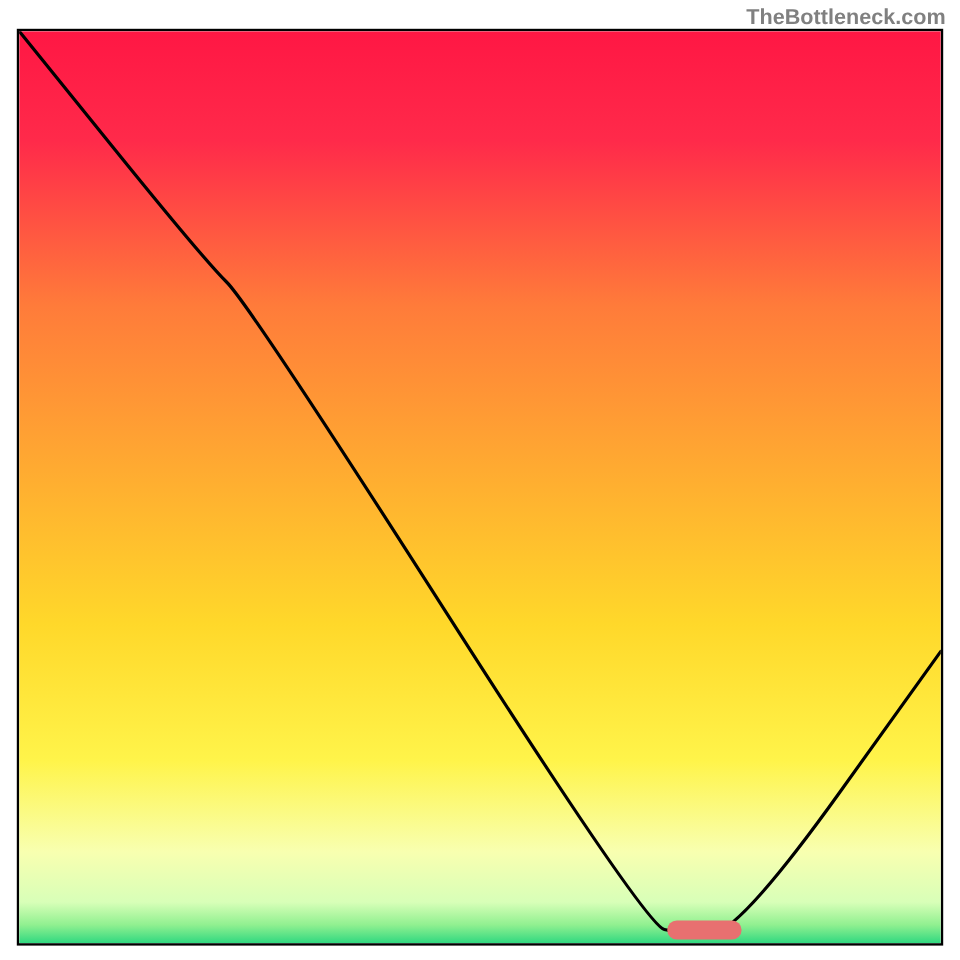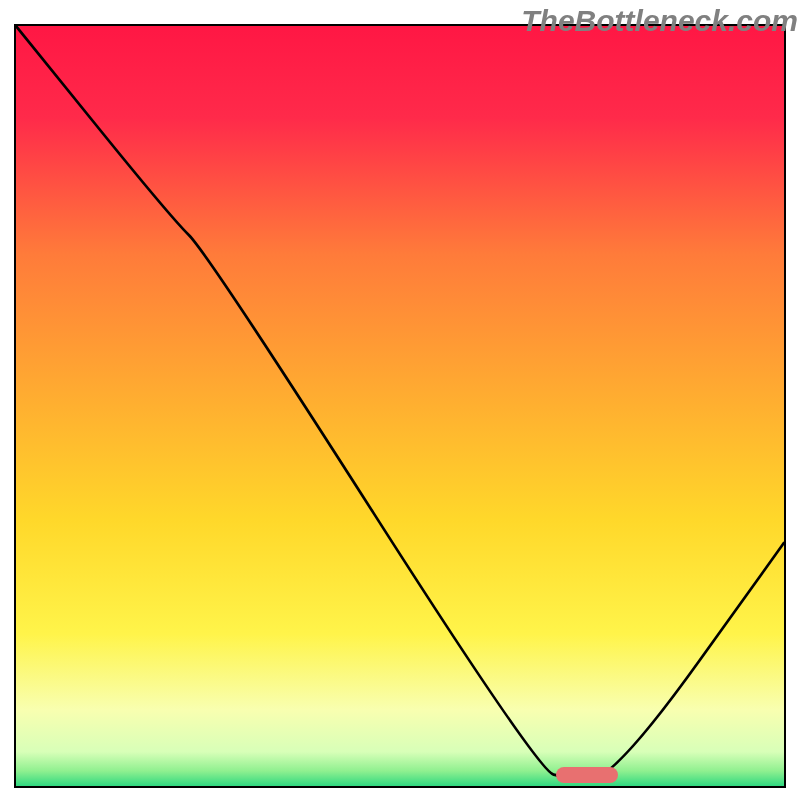--- a/index.html
+++ b/index.html
@@ -1,17 +1,17 @@
 <!DOCTYPE html>
 <html><head>
 <meta charset="utf-8">
 <style>
   * { margin: 0; padding: 0; box-sizing: border-box; }
   body { width: 800px; height: 800px; background: #fff; position: relative; font-family: Arial, sans-serif; }
-  .watermark { position: absolute; top: 4px; right: 2px; font-size: 30px; font-weight: bold; color: #808080; z-index: 10; font-style: italic; }
+  .watermark { position: absolute; top: 4px; right: 12px; font-size: 18px; font-weight: bold; color: #808080; z-index: 10; }
   .chart-container { position: absolute; top: 24px; left: 14px; width: 772px; height: 764px; border: 2px solid #000; }
   .gradient-bg { position: absolute; inset: 0; }
   .plot-overlay { position: absolute; inset: 0; }
   .marker { position: absolute; border-radius: 8px; }
 </style>
 </head>
 <body>
 
 <div class="watermark">TheBottleneck.com</div>
 

